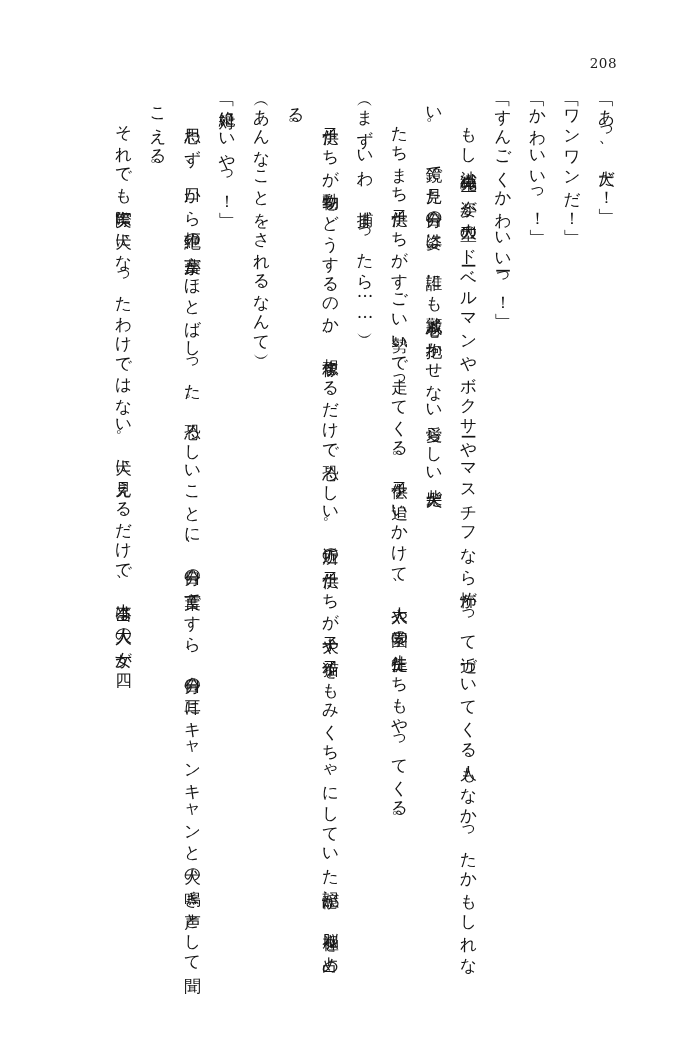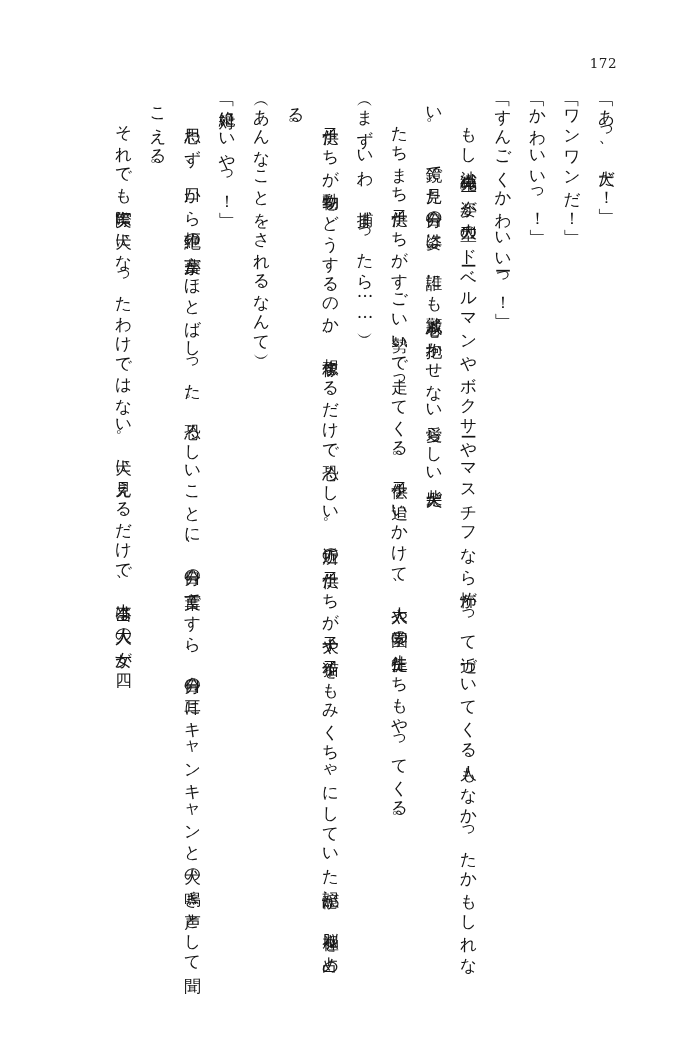--- a/index.html
+++ b/index.html
@@ -54,21 +54,21 @@
     margin: 0;
     padding: 0;
     text-indent: 0;
   }
 </style>
 </head>
 <body>
 
 <div class="page">
 
-  <div class="page-number">172</div>
+  <div class="page-number">208</div>
 
   <div class="text-block">
     <p>「あっ、犬だ！」</p>
     <p>「ワンワンだ！」</p>
     <p>「かわいいっ！」</p>
     <p>「すんごくかわいいーっ！」</p>
     <p>　もし沙織先生の姿が大型のドーベルマンやボクサーやマスチフなら怖がって近づいてくる人もなかったかもしれない。　鏡で見た自分の姿は、誰にも警戒心を抱かせない愛らしい柴犬だ。</p>
     <p>　たちまち子供たちがすごい勢いで走ってくる。子供を追いかけて、大人や学園の生徒たちもやってくる。</p>
     <p>（まずいわ。捕まったら……）</p>
     <p>　子供たちが動物をどうするのか、想像するだけで恐ろしい。近所の子供たちが子犬や子猫をもみくちゃにしていた記憶が、脳裡を占める。</p>

